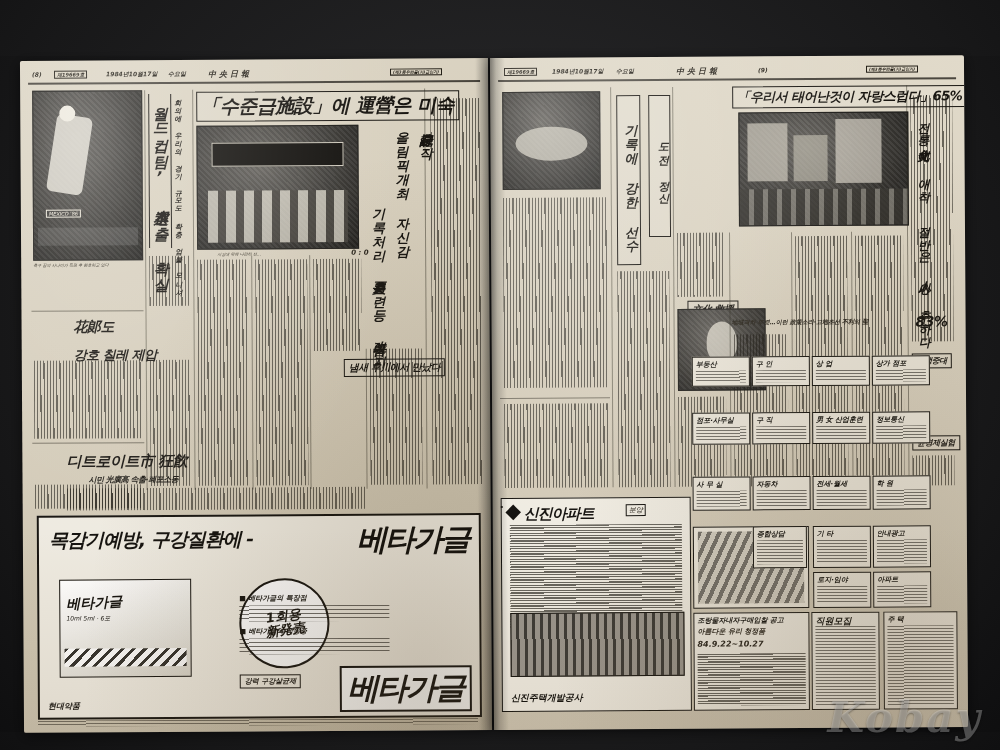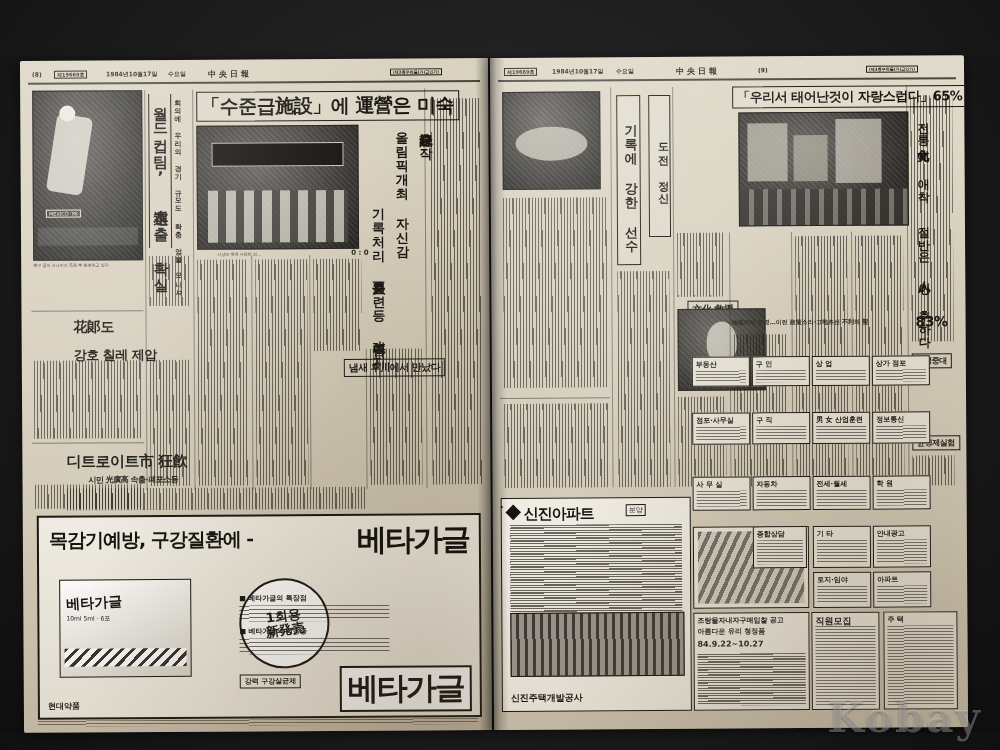--- a/index.html
+++ b/index.html
@@ -14,20 +14,21 @@
     font-family: "DejaVu Sans", sans-serif;
   }
 
   
   #scene {
     position: relative;
     width: 1000px;
     height: 750px;
     background:
       radial-gradient(ellipse at 50% 40%, #2a2a2c 0%, #161617 75%, #0e0e0f 100%);
+    font-style: italic;
   }
 
   
   .desk-band {
     position: absolute;
     left: 0; right: 0;
     background: rgba(255,255,255,0.012);
   }
 
   

